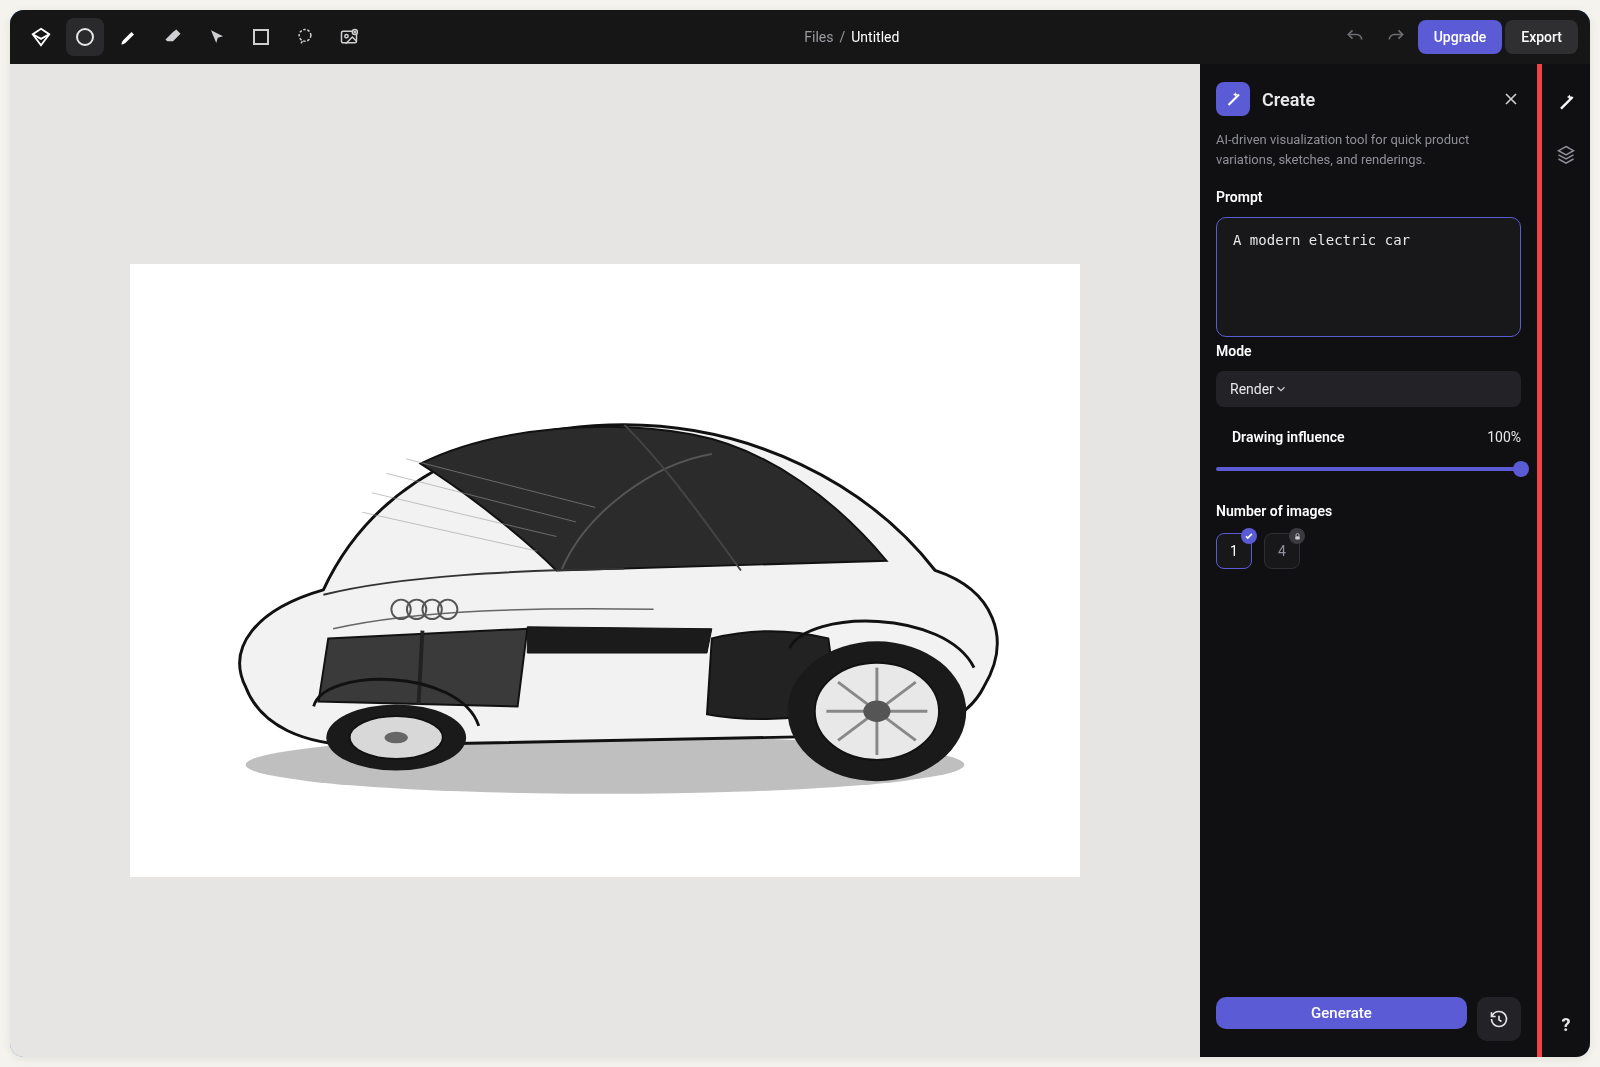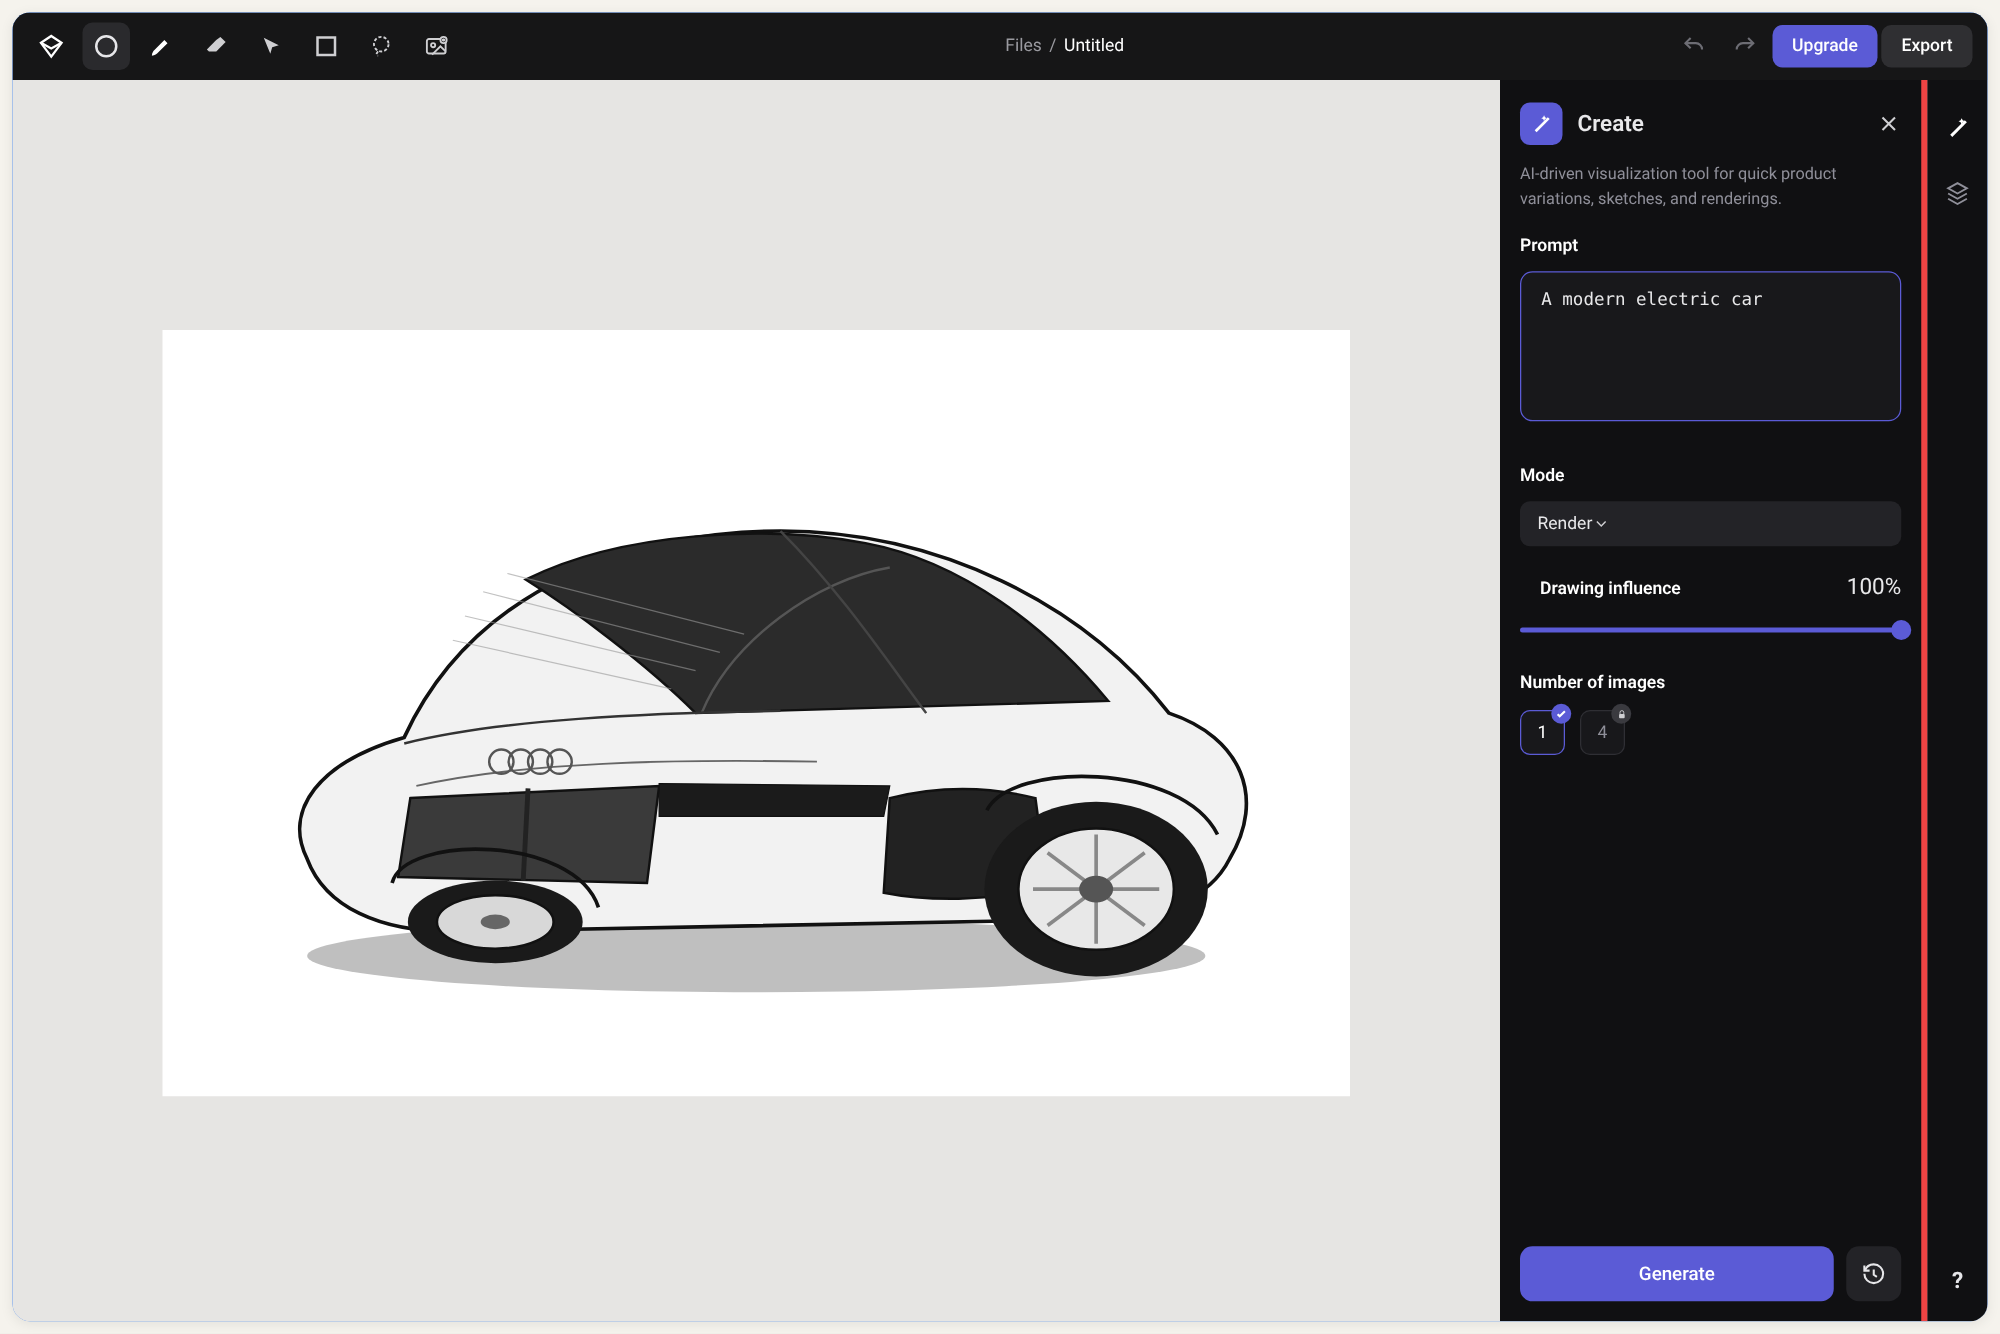--- a/index.html
+++ b/index.html
@@ -118,34 +118,34 @@
     width:100%;
     min-height:120px;
     background:#18181b;
     border:1.5px solid #5b5bd6;
     border-radius:10px;
     padding:14px 16px;
     color:#e8e8ea;
     font-size:14px;
     resize:none;
     outline:none;
-    margin-bottom:36px;
+    margin-bottom:6px;
   }
   .select-row {
     height:36px;
     background:#232327;
     border-radius:8px;
     display:flex; align-items:center; justify-content:flex-start;
     padding:0 14px;
     font-size:14px;
     margin-bottom:22px;
     cursor:pointer;
   }
   .slider-header { display:flex; justify-content:space-between; align-items:baseline; margin-bottom:12px;padding-left:16px;}
-  .slider-header .val { font-size:18px; color:#e8e8ea; }
+  .slider-header .val { font-size:14px; color:#e8e8ea; }
   .slider-track {
     position:relative; height:24px; margin-bottom:22px;
   }
   .slider-rail {
     position:absolute; left:0; right:0; top:50%; height:4px; transform:translateY(-50%);
     background:#5b5bd6; border-radius:999px;
   }
   .slider-thumb {
     position:absolute; top:50%; transform:translate(-50%,-50%);
     width:16px; height:16px; border-radius:50%; background:#5b5bd6;
@@ -158,21 +158,21 @@
   .chip .badge {
     position:absolute; top:-6px; right:-6px; width:16px; height:16px; border-radius:50%;
     display:flex; align-items:center; justify-content:center; font-size:10px;
   }
   .chip.selected .badge { background:#5b5bd6; color:#fff; }
   .chip.locked .badge { background:#3a3a3f; color:#cfcfd2; }
   .chips-row { display:flex; gap:12px; margin-top:2px; }
   .panel-spacer { flex:1; }
   .panel-footer { display:flex; gap:10px; }
   .generate-btn {
-    flex:1; height:44px; background:#5b5bd6; border-radius:10px; color:#fff;
+    flex:1; height:32px; background:#5b5bd6; border-radius:10px; color:#fff;
     display:flex; align-items:center; justify-content:center; font-size:15px; font-weight:500;
     cursor:pointer;
   }
   .history-btn {
     width:44px; height:44px; background:#232327; border-radius:10px;
     display:flex; align-items:center; justify-content:center;
     cursor:pointer;
   }
   
   .right-rail {

